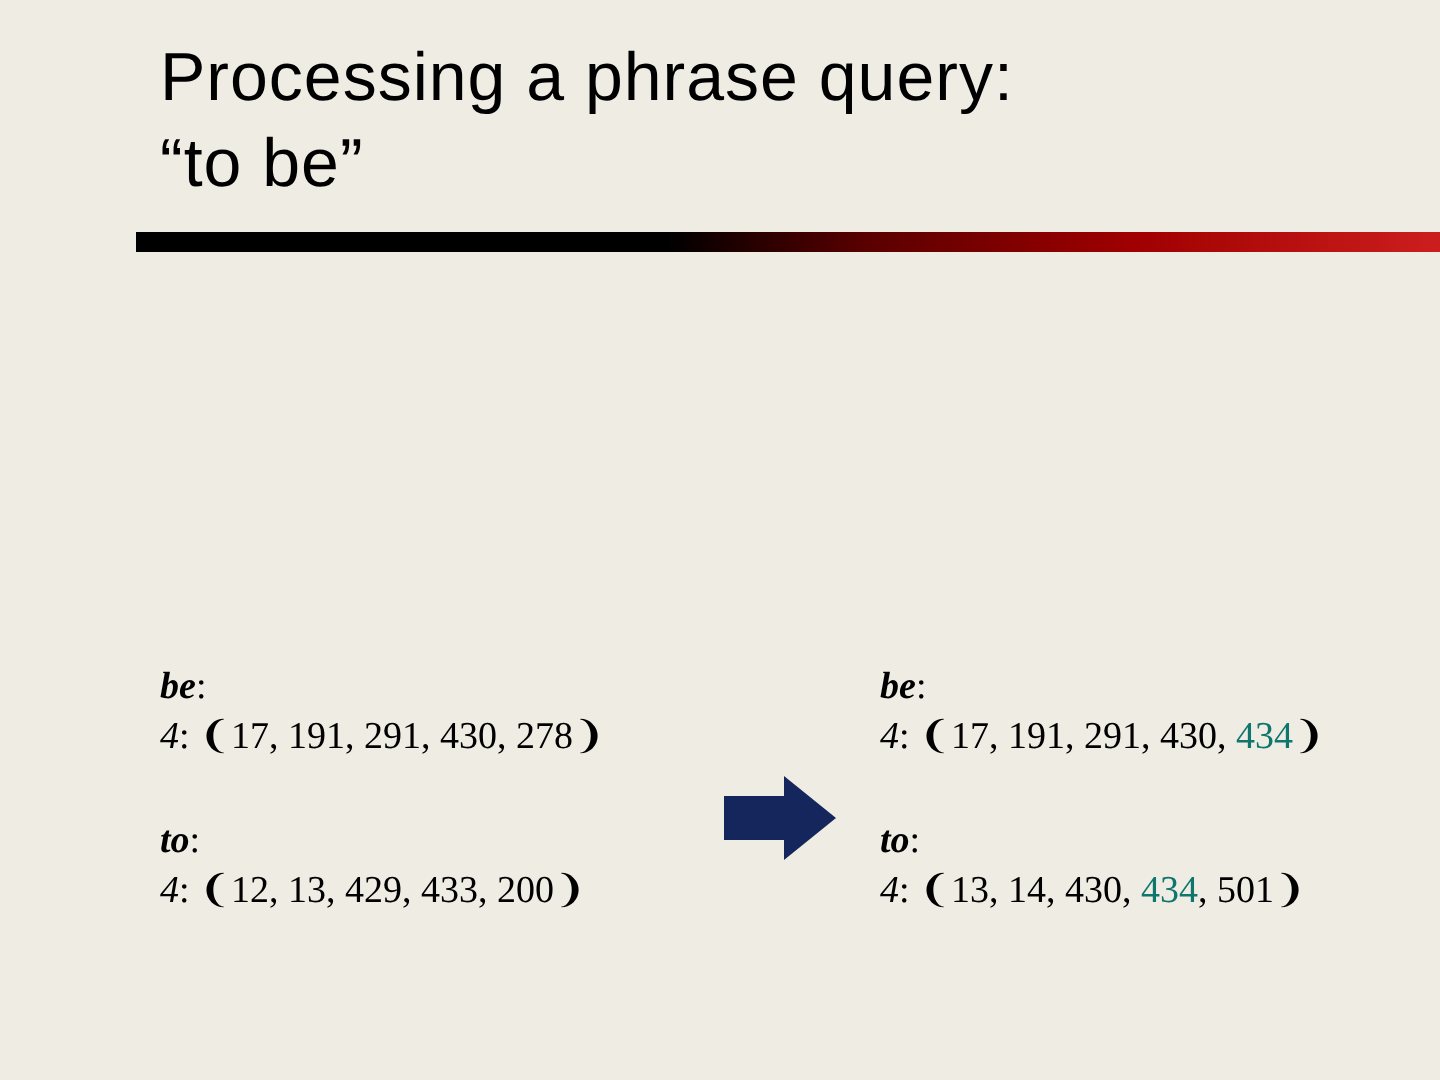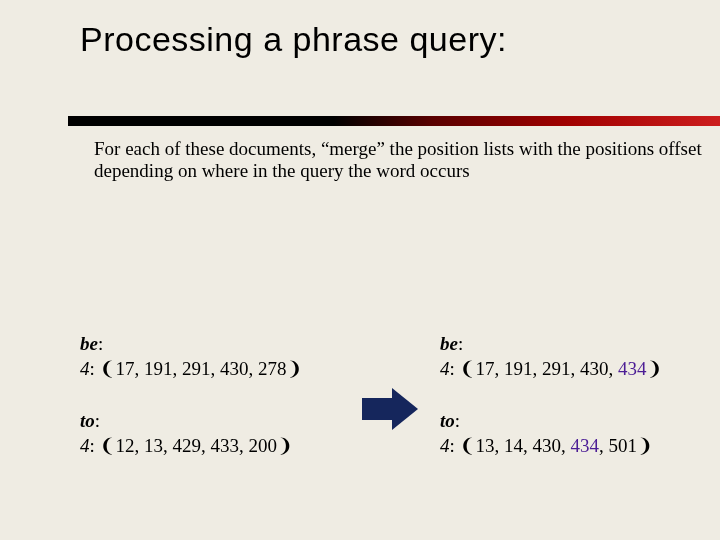--- a/index.html
+++ b/index.html
@@ -66,35 +66,35 @@
   .arrow-wrap {
     width: 100px;
     display: flex;
     justify-content: center;
     align-items: center;
   }
   .term-block { margin-bottom: 28px; }
   .term-label { font-style: italic; font-weight: bold; }
   .doc-label { font-style: italic; }
   .poslist { }
-  .hl { color: #4c1d95; }
+  .hl { color: #0f766e; }
   .arrow-svg { display: block; }
 </style>
 </head>
 <body>
 <div class="slide">
 
   <div class="title">
     <span>Processing a phrase query:</span><br>
+    <span>“to be”</span>
   </div>
 
   <div class="rule"></div>
 
   <div class="body">
-    <div class="para">For each of these documents, “merge” the position lists with the positions offset depending on where in the query the word occurs</div>
   </div>
 
   <div class="examples">
 
     <div class="col col-left">
       <div class="term-block">
         <span class="term-label">be</span><span>:</span><br>
         <span class="doc-label">4</span><span>: </span><span class="poslist">❨17, 191, 291, 430, 278❩</span>
       </div>
       <div class="term-block">

